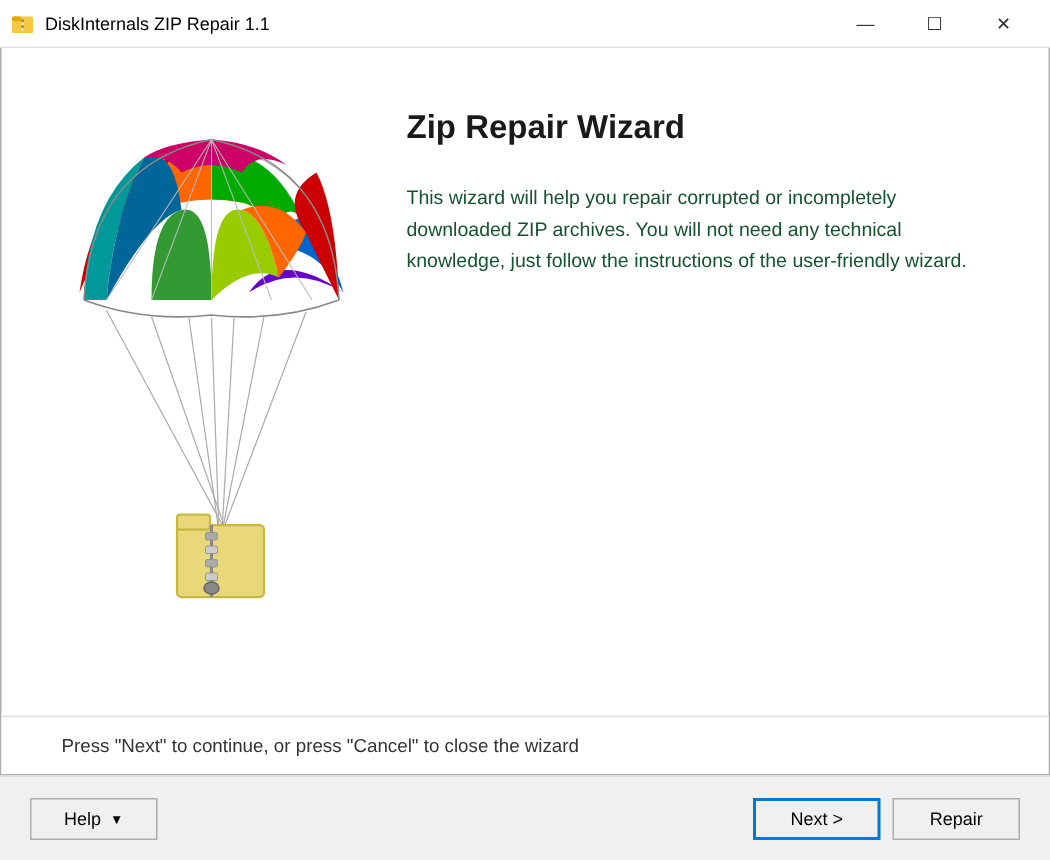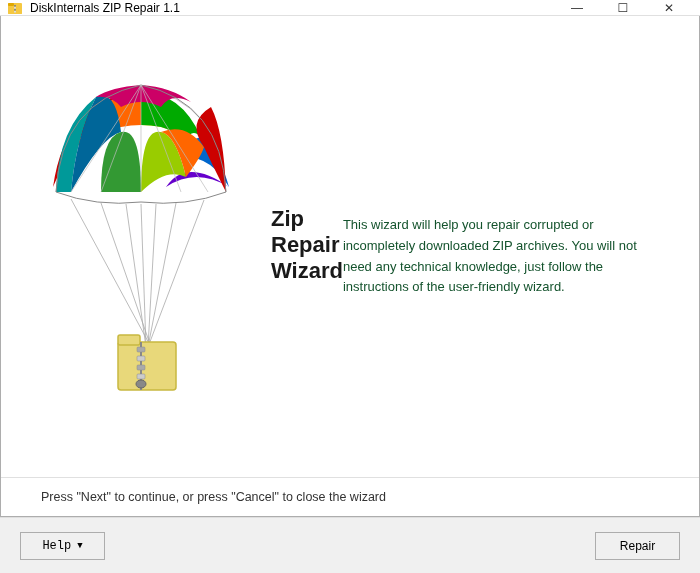--- a/index.html
+++ b/index.html
@@ -9,21 +9,21 @@
       font-family: 'Segoe UI', Arial, sans-serif;
       font-size: 13px;
       background: #f0f0f0;
       display: flex;
       flex-direction: column;
     }
 
     
     .title-bar {
       background: #fff;
-      height: 16px;
+      height: 32px;
       display: flex;
       align-items: center;
       padding: 0 8px;
       border-bottom: 1px solid #e0e0e0;
       flex-shrink: 0;
     }
     .title-bar-icon {
       width: 16px;
       height: 16px;
       margin-right: 6px;
@@ -79,24 +79,23 @@
 
     
     .parachute-illustration {
       width: 190px;
       height: 350px;
     }
 
     .right-panel {
       flex: 1;
       display: flex;
-      flex-direction: row;
+      flex-direction: column;
       padding-left: 20px;
       padding-top: 10px;
-      align-items: center;
     }
 
     .wizard-title {
       font-size: 22px;
       font-weight: 600;
       color: #1a1a1a;
       margin-bottom: 24px;
     }
 
     .wizard-description {
@@ -146,21 +145,20 @@
       color: #000;
       display: flex;
       align-items: center;
       justify-content: center;
     }
 
     .btn-help {
       display: flex;
       align-items: center;
       gap: 4px;
-      font-family: Liberation Mono, monospace;
     }
 
     .btn-next {
       border: 2px solid #0078d7;
       background: #f0f0f0;
       color: #000;
       font-weight: normal;
     }
 
     .chevron-down {
@@ -271,15 +269,16 @@
 </div>
 
 <div class="footer">
   <div class="footer-left">
     <button class="btn btn-help">
       <span>Help</span>
       <span class="chevron-down">▼</span>
     </button>
   </div>
   <div class="footer-right">
+    <button class="btn btn-next">Next &gt;</button>
     <button class="btn btn-cancel">Repair</button>
   </div>
 </div>
 
 </body></html>

